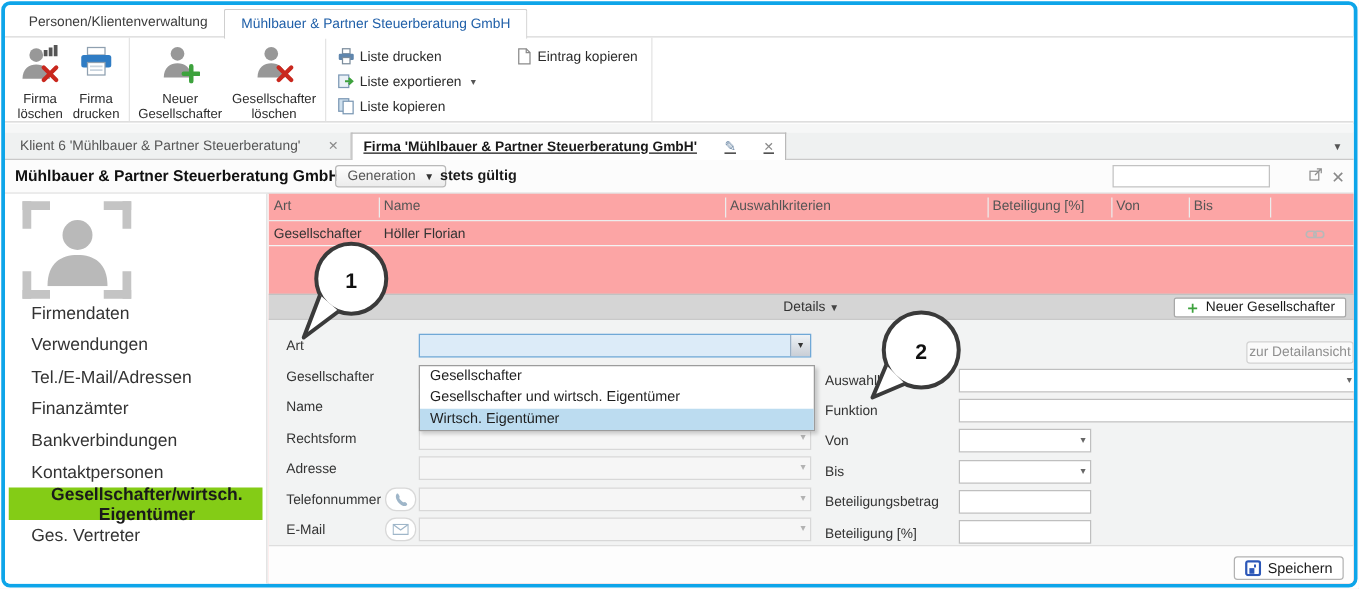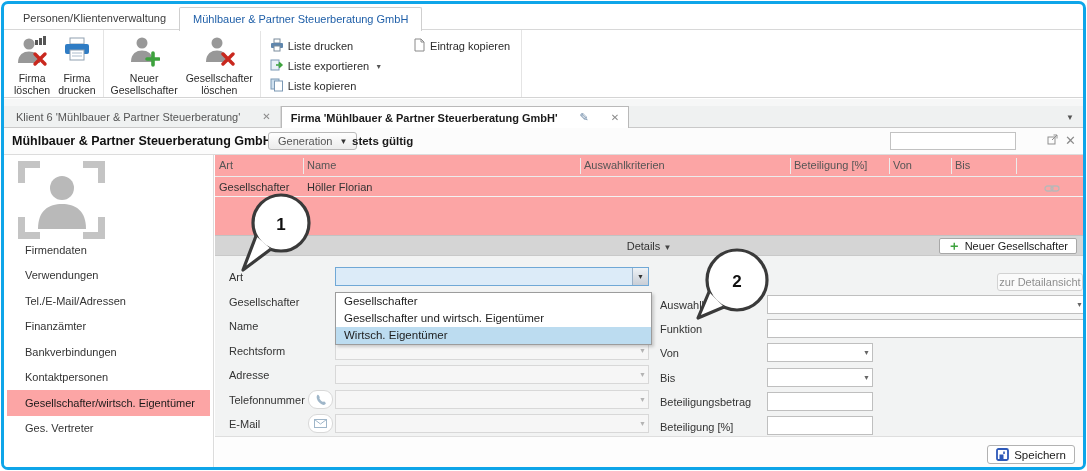--- a/index.html
+++ b/index.html
@@ -23,21 +23,21 @@
   .small-btn{ display:flex; align-items:center; gap:4px; height:14px; white-space:nowrap; color:#2b2b2b; }
   .caret-sm{ font-size:7px; color:#555; margin-left:2px; }
 
   
   .strip{ position:absolute; top:95px; left:0; right:0; height:7px; background:#f6f7f7; }
   .doc-tabbar{ position:absolute; top:102px; left:0; right:0; height:22px; background:#eff1f1;
                border-bottom:1px solid #c9c9c9; display:flex; align-items:flex-end; padding-left:3px; }
   .doc-tab{ height:21px; display:flex; align-items:center; gap:22px; padding:0 9px;
             color:#555; border-right:1px solid #d8d8d8; white-space:nowrap; }
   .doc-tab.active{ background:#fff; border:1px solid #b9b9b9; border-bottom:none; height:22px;
-                   margin-bottom:-1px; font-weight:bold; color:#1a1a1a; z-index:2; }
+                   margin-bottom:-1px; font-weight:bold; color:#1a1a1a; z-index:2;text-decoration:underline; }
   .doc-close{ color:#8a8a8a; font-size:10px; font-weight:normal; }
   .pencil{ color:#6a87a5; font-size:11px; font-weight:normal; }
   .tabbar-caret{ position:absolute; right:9px; top:7px; font-size:8px; color:#555; }
 
   
   .panel-header{ position:absolute; top:124px; left:0; right:0; height:27px; background:#fcfcfc;
                  border-bottom:1px solid #dcdcdc; }
   .panel-title{ position:absolute; left:8px; top:6px; font-weight:bold; font-size:12.5px; color:#111; }
   .generation-btn{ position:absolute; left:264px; top:4px; height:18px; padding:0 9px;
                    border:1px solid #b9b9b9; border-radius:3px; background:linear-gradient(#fefefe,#ececec);
@@ -54,22 +54,22 @@
             border-right:1px solid #dcdcdc; }
   .photo{ position:absolute; left:14px; top:6px; width:87px; height:78px; }
   .ph-c{ position:absolute; width:22px; height:22px; border-color:#c4c4c4; border-style:solid; border-width:0; }
   .ph-tl{ left:0; top:0; border-top-width:7px; border-left-width:7px; }
   .ph-tr{ right:0; top:0; border-top-width:7px; border-right-width:7px; }
   .ph-bl{ left:0; bottom:0; border-bottom-width:7px; border-left-width:7px; }
   .ph-br{ right:0; bottom:0; border-bottom-width:7px; border-right-width:7px; }
   .photo svg{ position:absolute; left:17px; top:12px; }
   .nav{ position:absolute; top:82px; left:0; right:0; }
   .nav-item{ height:25.5px; display:flex; align-items:center; padding-left:18px;
-             font-size:11px; color:#333; margin:0 3px 0 3px; }
-  .nav-item.selected{ background:#fca5a5; font-weight:normal; color:#1a1a1a; }
+             font-size:14px; color:#333; margin:0 3px 0 3px;text-align:center; }
+  .nav-item.selected{ background:#84cc16; font-weight:bold; color:#1a1a1a; }
 
   
   .main{ position:absolute; top:151px; left:211px; right:0; bottom:0; background:#fca5a5; }
   .grid-head{ position:absolute; top:0; left:0; right:0; height:22px; border-bottom:1px solid #ececec; }
   .gh{ position:absolute; top:4px; color:#555; white-space:nowrap; }
   .gsep{ position:absolute; top:3px; height:16px; width:1px; background:#ececec; }
   .grid-row{ position:absolute; top:22px; left:0; right:0; height:20px; border-bottom:1px solid #f3f3f3; }
   .gc{ position:absolute; top:4px; color:#333; white-space:nowrap; }
   .rowlink{ position:absolute; left:829px; top:6px; }
 

